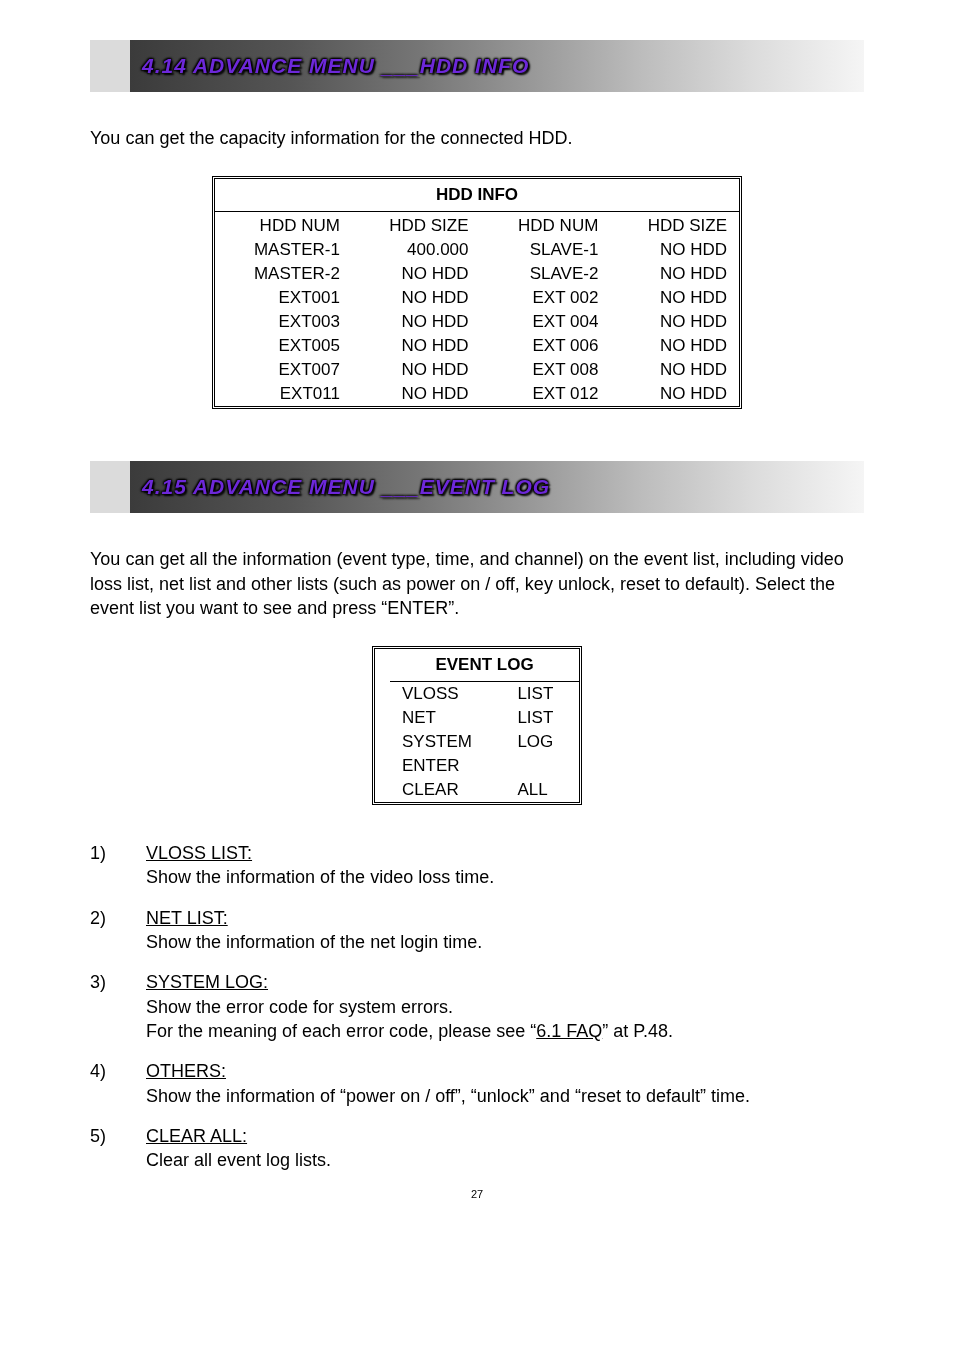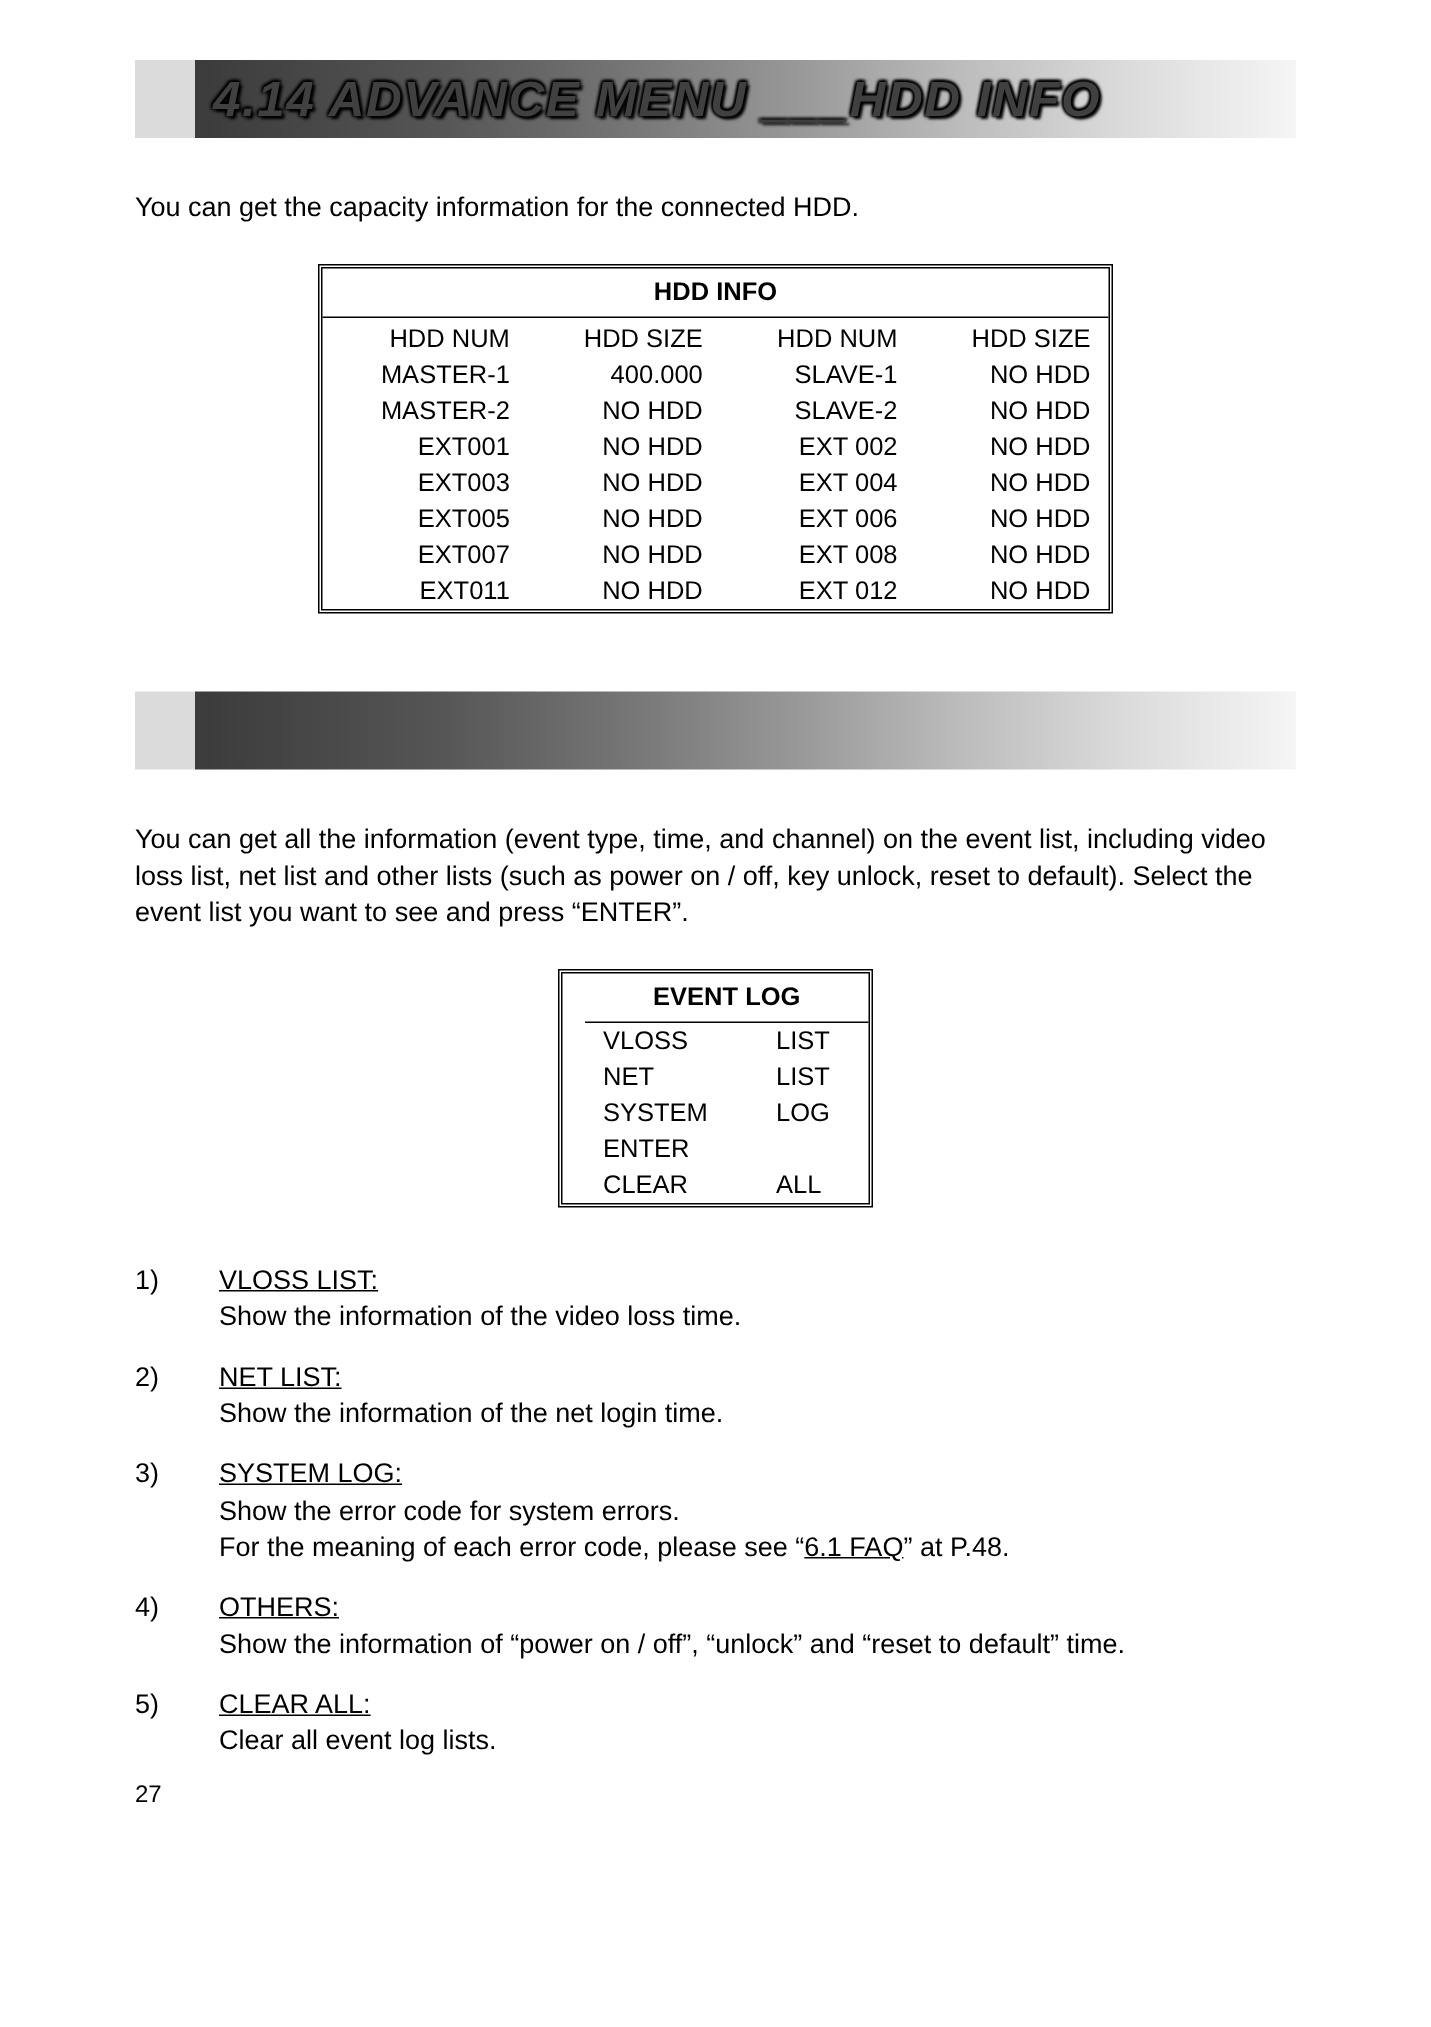--- a/index.html
+++ b/index.html
@@ -34,23 +34,23 @@
   .headline-bg .seg2 { background:
     linear-gradient(90deg, #3b3b3b 0%, #555 22%, #777 40%, #999 55%, #bdbdbd 70%, #dcdcdc 85%, #f5f5f5 100%);
     flex: 1;
   }
   .headline-text {
     position: relative;
     z-index: 1;
     font-family: Arial Black, Arial, sans-serif;
     font-weight: 900;
     font-style: italic;
-    font-size: 33px;
+    font-size: 21px;
     letter-spacing: 1px;
-    color: #404040;
+    color: #6d28d9;
     text-shadow:
       2px 2px 2px #000,
       -1px -1px 2px #000,
       1px -1px 2px #000,
       -1px 1px 2px #000;
     padding-left: 52px;
     white-space: pre;
   }
 
   .intro {
@@ -118,22 +118,22 @@
   }
   .def-num {
     width: 56px;
     flex-shrink: 0;
   }
   .def-body { flex: 1; }
   .def-body .term { text-decoration: underline; }
   .inline-u { text-decoration: underline; }
 
   .pagenum {
-    text-align: left;
-    font-size: 16px;
+    text-align: center;
+    font-size: 11px;
   }
 </style>
 </head>
 <body>
 
 <div class="page">
 
   <div class="headline-bar">
     <div class="headline-bg">
       <div class="seg seg1"></div>
@@ -201,20 +201,21 @@
           <td>NO HDD</td>
         </tr>
   </tbody>
     </table>
 
   <div class="headline-bar">
     <div class="headline-bg">
       <div class="seg seg1"></div>
       <div class="seg seg2"></div>
     </div>
+    <div class="headline-text">4.15 ADVANCE MENU ___EVENT LOG</div>
   </div>
 
   <div class="intro">You can get all the information (event type, time, and channel) on the event list, including video loss list, net list and other lists (such as power on / off, key unlock, reset to default). Select the event list you want to see and press “ENTER”.</div>
 
   <table class="event-table">
     <tbody>
         <tr>
           <th colspan="2">EVENT LOG</th>
         </tr>
     <tr class="sep">

